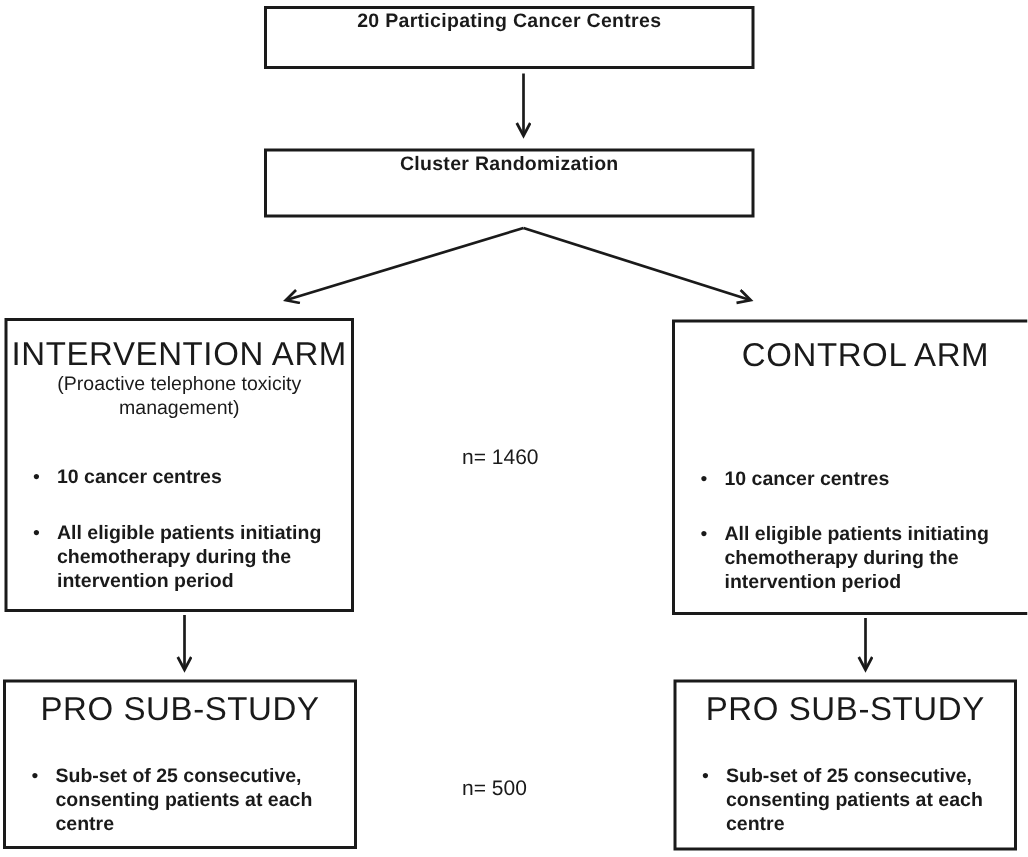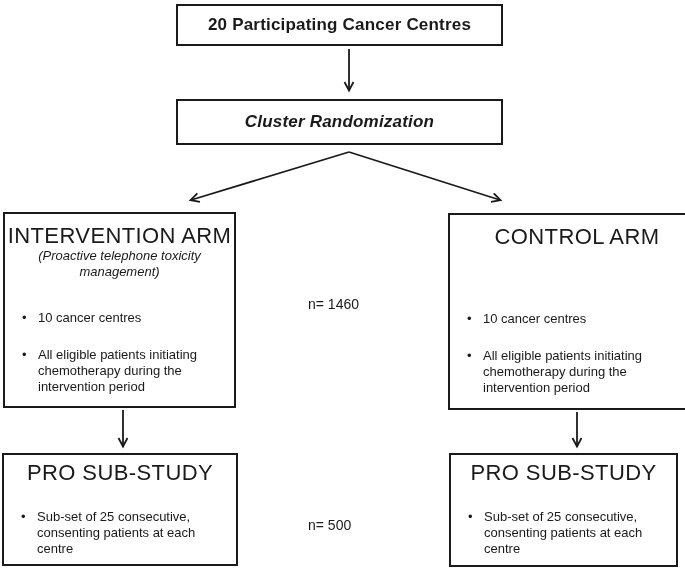--- a/index.html
+++ b/index.html
@@ -20,58 +20,57 @@
   }
   .box {
     position: absolute;
     box-sizing: border-box;
     border: 2px solid #1a1a1a;
     background: #ffffff;
     z-index: 2;
   }
   .center-box {
     display: flex;
-    align-items: center;
+    align-items: flex-start;
     justify-content: center;
     font-weight: bold;
-    font-size: 17px;
+    font-size: 13px;
     letter-spacing: 0.2px;
   }
   #box-top        { left: 176px; top: 4px;   width: 327px; height: 42px; }
-  #box-rand       { left: 176px; top: 99px;  width: 327px; height: 46px; font-style: italic; }
+  #box-rand       { left: 176px; top: 99px;  width: 327px; height: 46px; }
   #box-intervention { left: 3px;   top: 212px; width: 233px; height: 196px; padding-top: 10px; }
   #box-control      { left: 448px; top: 213px; width: 258px; height: 197px; padding-top: 10px; }
   #box-pro-left     { left: 2px;   top: 453px; width: 236px; height: 113px; padding-top: 6px; }
   #box-pro-right    { left: 449px; top: 453px; width: 229px; height: 114px; padding-top: 6px; }
 
   .arm-header { height: 86px; text-align: center; }
   .pro-header { height: 48px; text-align: center; }
   .arm-title {
     font-size: 22px;
     line-height: 24px;
     letter-spacing: 0.4px;
     font-weight: 400;
   }
   .arm-subtitle {
     font-size: 13px;
     line-height: 16px;
     white-space: pre-line;
-    font-style: italic;
   }
   .bullet {
     display: flex;
     align-items: flex-start;
     padding-left: 17px;
     padding-right: 6px;
     font-size: 13px;
     line-height: 16px;
   }
   .bullet + .bullet { margin-top: 21px; }
   .bullet .dot { width: 16px; flex: 0 0 16px; }
-  .bullet .txt { white-space: pre-line; }
+  .bullet .txt { white-space: pre-line; font-weight: bold; }
   .n-label {
     position: absolute;
     font-size: 14px;
     z-index: 2;
     text-align: left;
   }
   #n-arms     { left: 308px; top: 296px; width: 80px; }
   #n-substudy { left: 308px; top: 501px; width: 76px; margin-top: 16px; }
 </style>
 </head>

